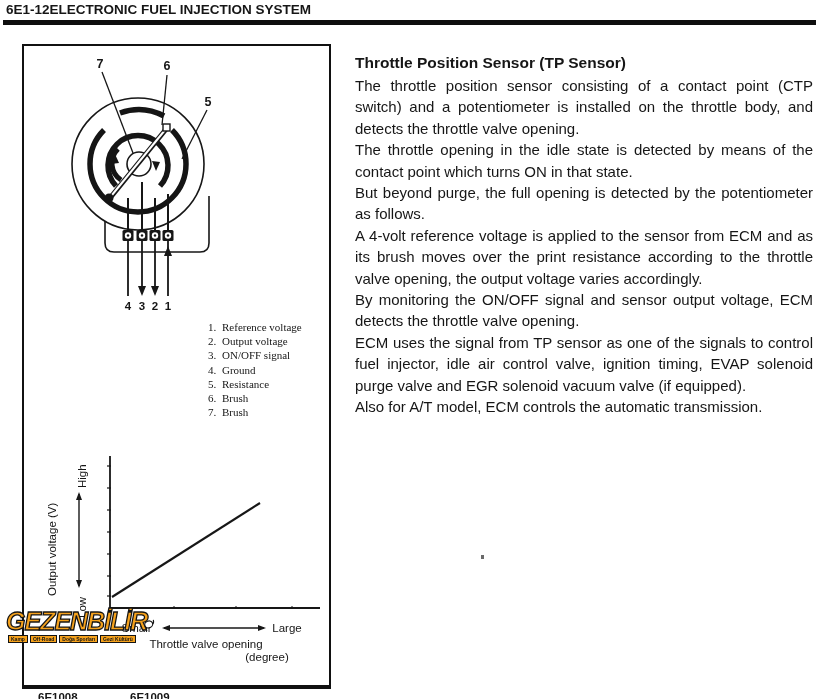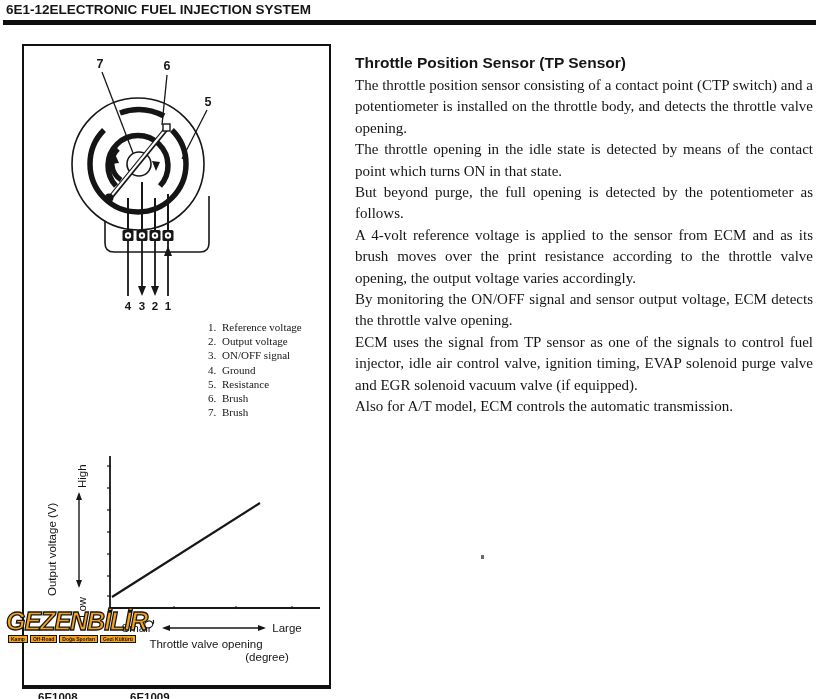--- a/index.html
+++ b/index.html
@@ -71,21 +71,20 @@
   
   .article {
     position: absolute; left: 355px; top: 42px; width: 458px;
   }
   .article h1 {
     font-size: 15.5px; font-weight: bold; margin: 12px 0 3px 0;
   }
   .article p {
     font-size: 15px; line-height: 21.4px; margin: 0;
     text-align: justify;
-    font-family: Liberation Serif, serif;
   }
   .artifact-dot {
     position: absolute; left: 481px; top: 555px;
     width: 3px; height: 4px; background: #6a6a6a;
   }
 </style>
 </head>
 <body>
 
 <div class="page-header">

